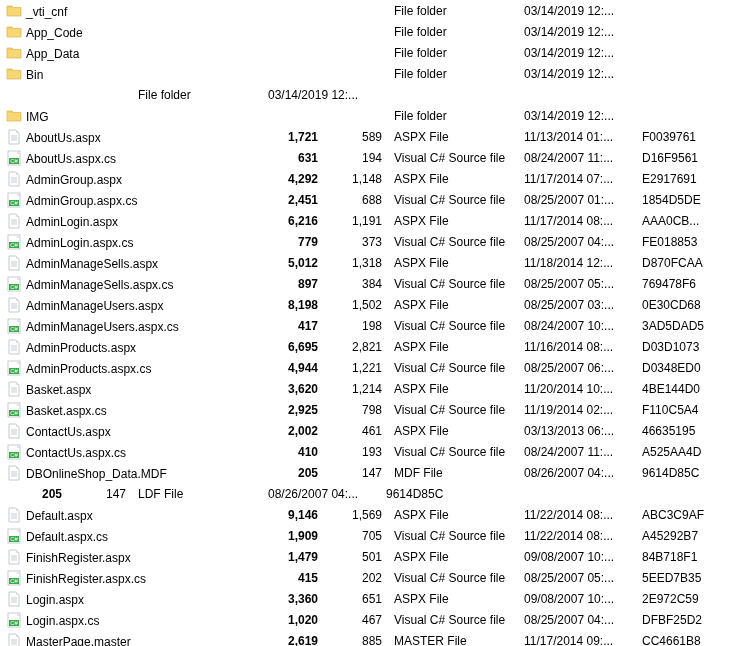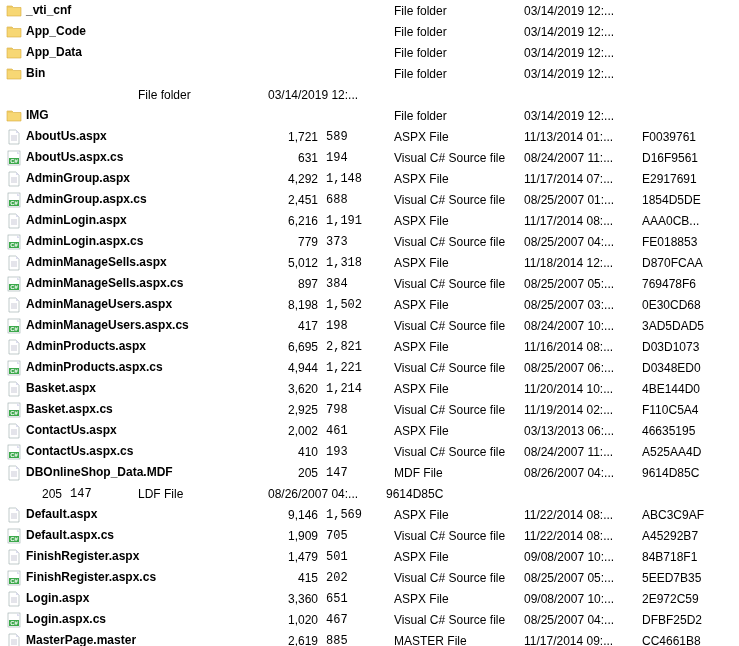--- a/index.html
+++ b/index.html
@@ -20,23 +20,23 @@
     height: 21px;
     padding-left: 6px;
     white-space: nowrap;
   }
   .icon {
     width: 16px;
     height: 16px;
     margin-right: 4px;
     flex-shrink: 0;
   }
-  .col-name { width: 256px; display: flex; align-items: flex-start; overflow: hidden; font-weight: bold; }
-  .col-size { width: 64px; text-align: right; padding-right: 8px; }
-  .col-packed { width: 64px; padding-right: 8px; font-family: Liberation Mono, monospace; }
+  .col-name { width: 256px; display: flex; align-items: flex-end; overflow: hidden; }
+  .col-size { width: 64px; text-align: right; padding-right: 8px; font-weight: bold; }
+  .col-packed { width: 64px; text-align: right; padding-right: 8px; }
   .col-type { width: 130px; padding-left: 4px; overflow: hidden; text-overflow: ellipsis; }
   .col-date { width: 118px; padding-left: 4px; overflow: hidden; text-overflow: ellipsis; }
   .col-crc { width: 90px; padding-left: 4px; overflow: hidden; text-overflow: ellipsis; }
   svg { display: block; }
 </style>
 </head>
 <body>
 
 <div class="file-list" id="list">
     <div class="row">

